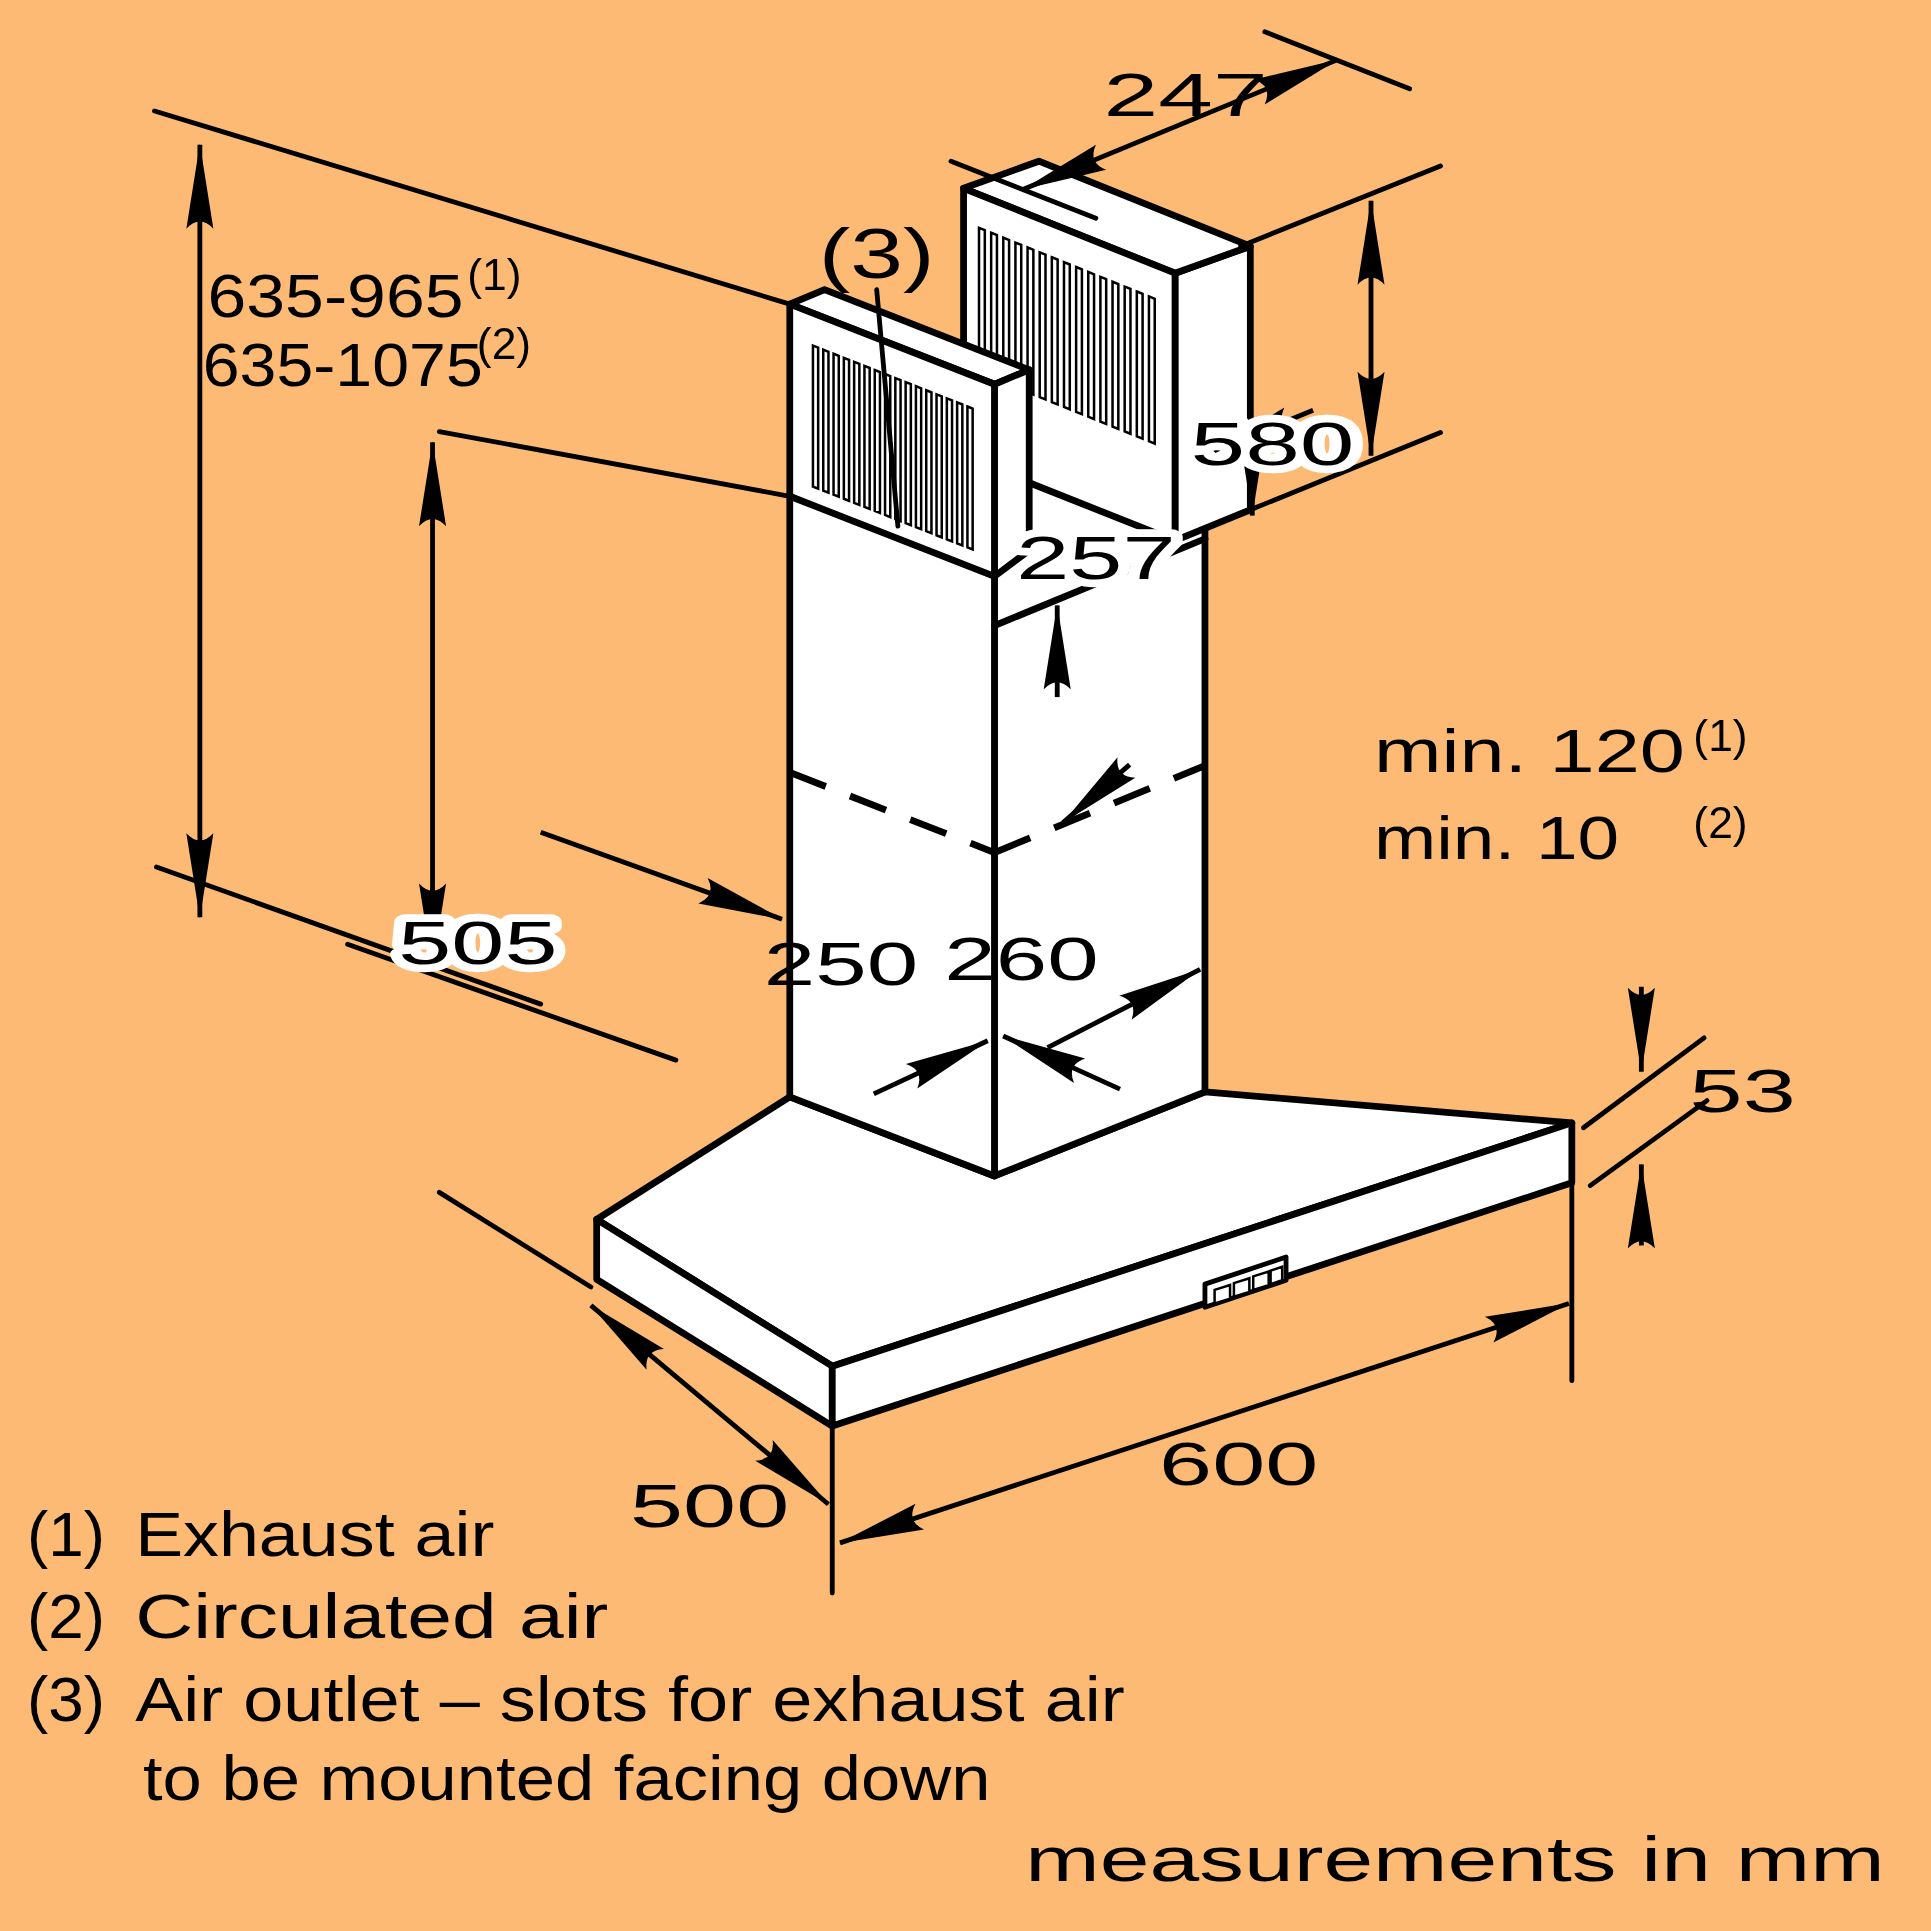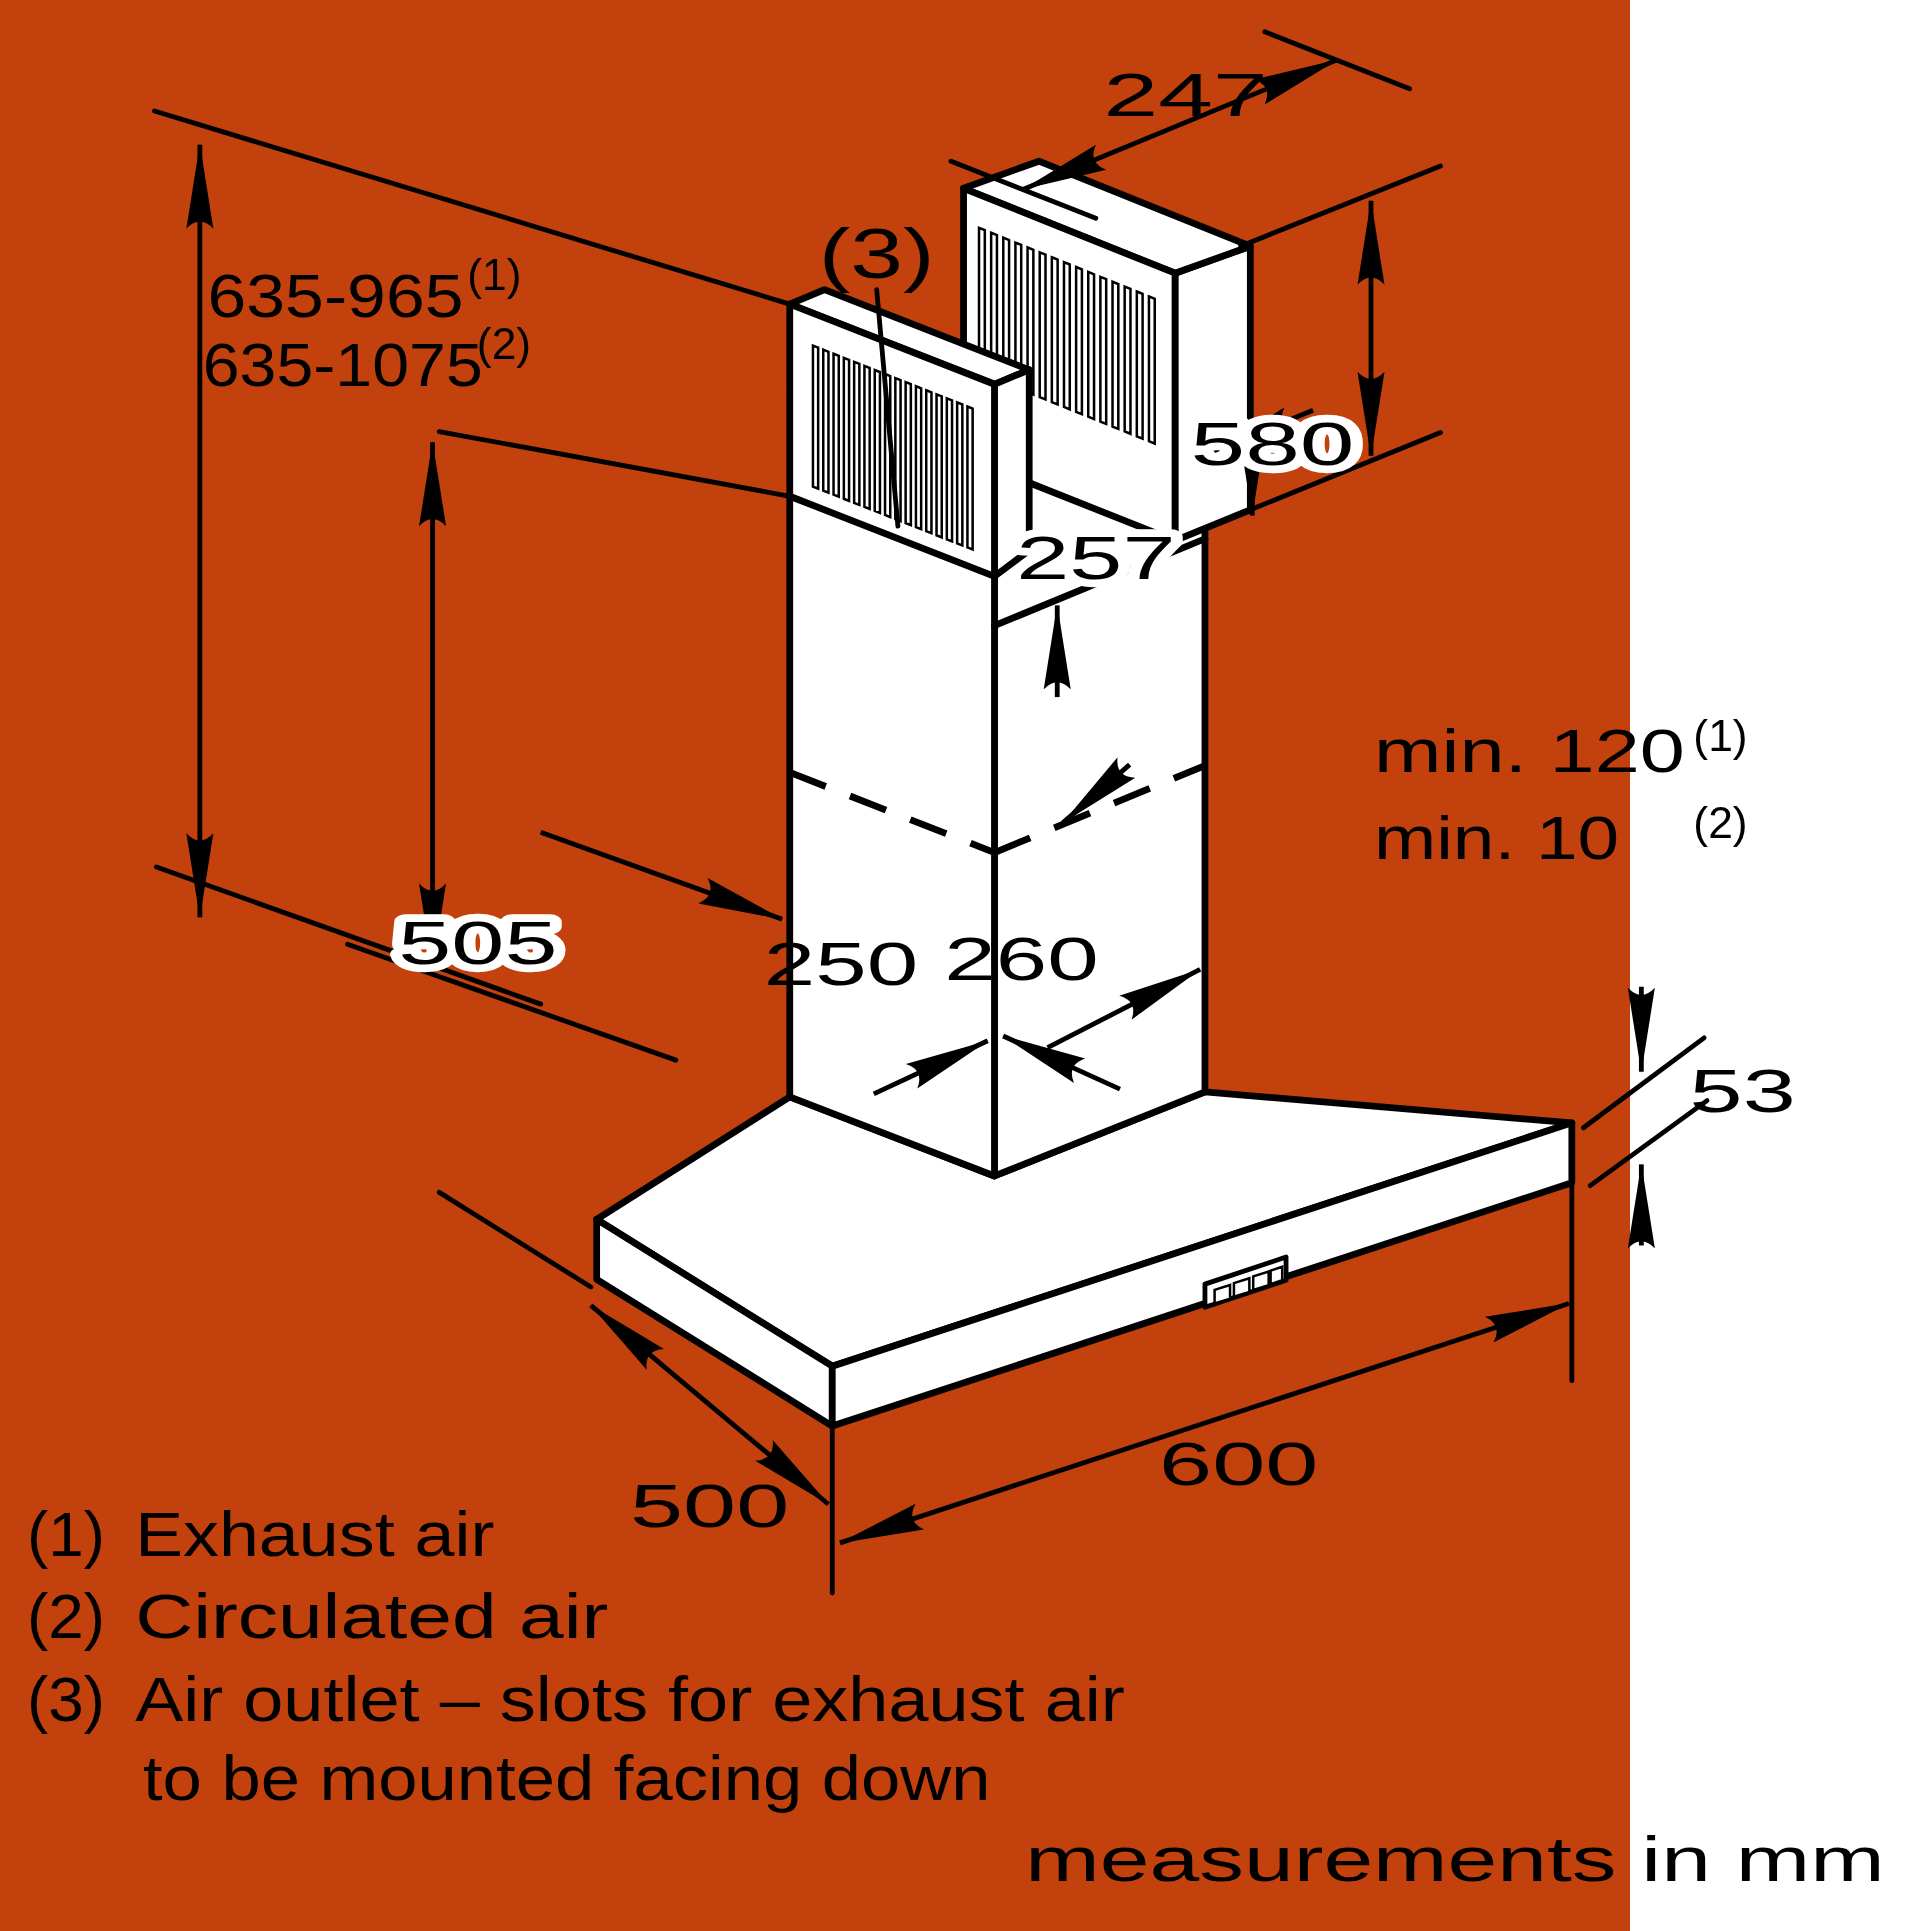--- a/index.html
+++ b/index.html
@@ -1,16 +1,16 @@
 <!DOCTYPE html>
 <html><head>
 <meta charset="utf-8">
 <style>
   html,body{margin:0;padding:0;background:#fff;}
-  .stage{width:1630px;height:1931px;position:relative;background:#c2410c;
+  .stage{width:1931px;height:1931px;position:relative;background:#fdba74;
          font-family:"Liberation Sans", sans-serif;}
   svg{display:block;}
   .obj{fill:#ffffff;stroke:#000;stroke-width:7;stroke-linejoin:round;}
   .ln {fill:none;stroke:#000;stroke-width:7;stroke-linecap:round;}
   .dash{fill:none;stroke:#000;stroke-width:7;stroke-dasharray:40 27;stroke-linecap:butt;}
   .ext{fill:none;stroke:#000;stroke-width:5;stroke-linecap:round;}
   .dim{fill:none;stroke:#000;stroke-width:5;stroke-linecap:butt;}
   .slot{fill:#fff;stroke:#000;stroke-width:2.6;}
   text{fill:#000;}
   .num{font-size:64px;}

